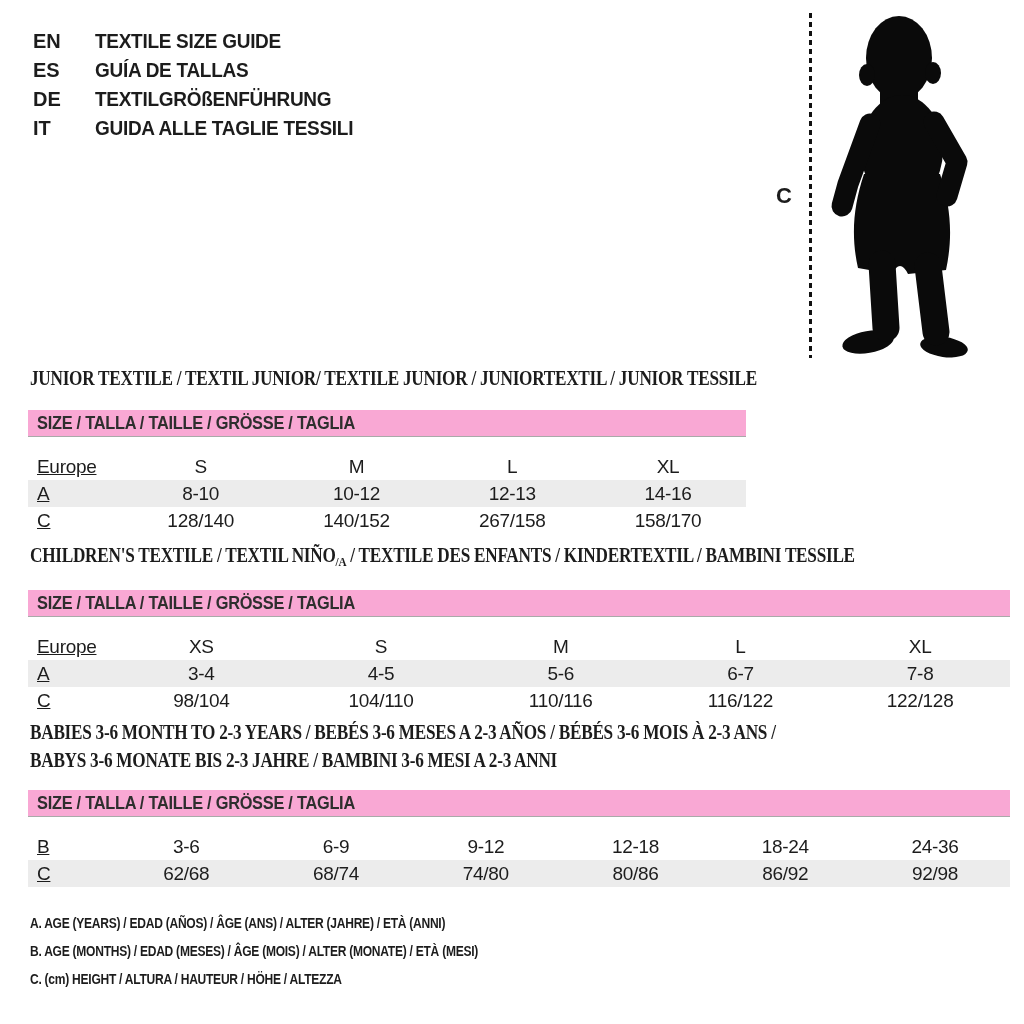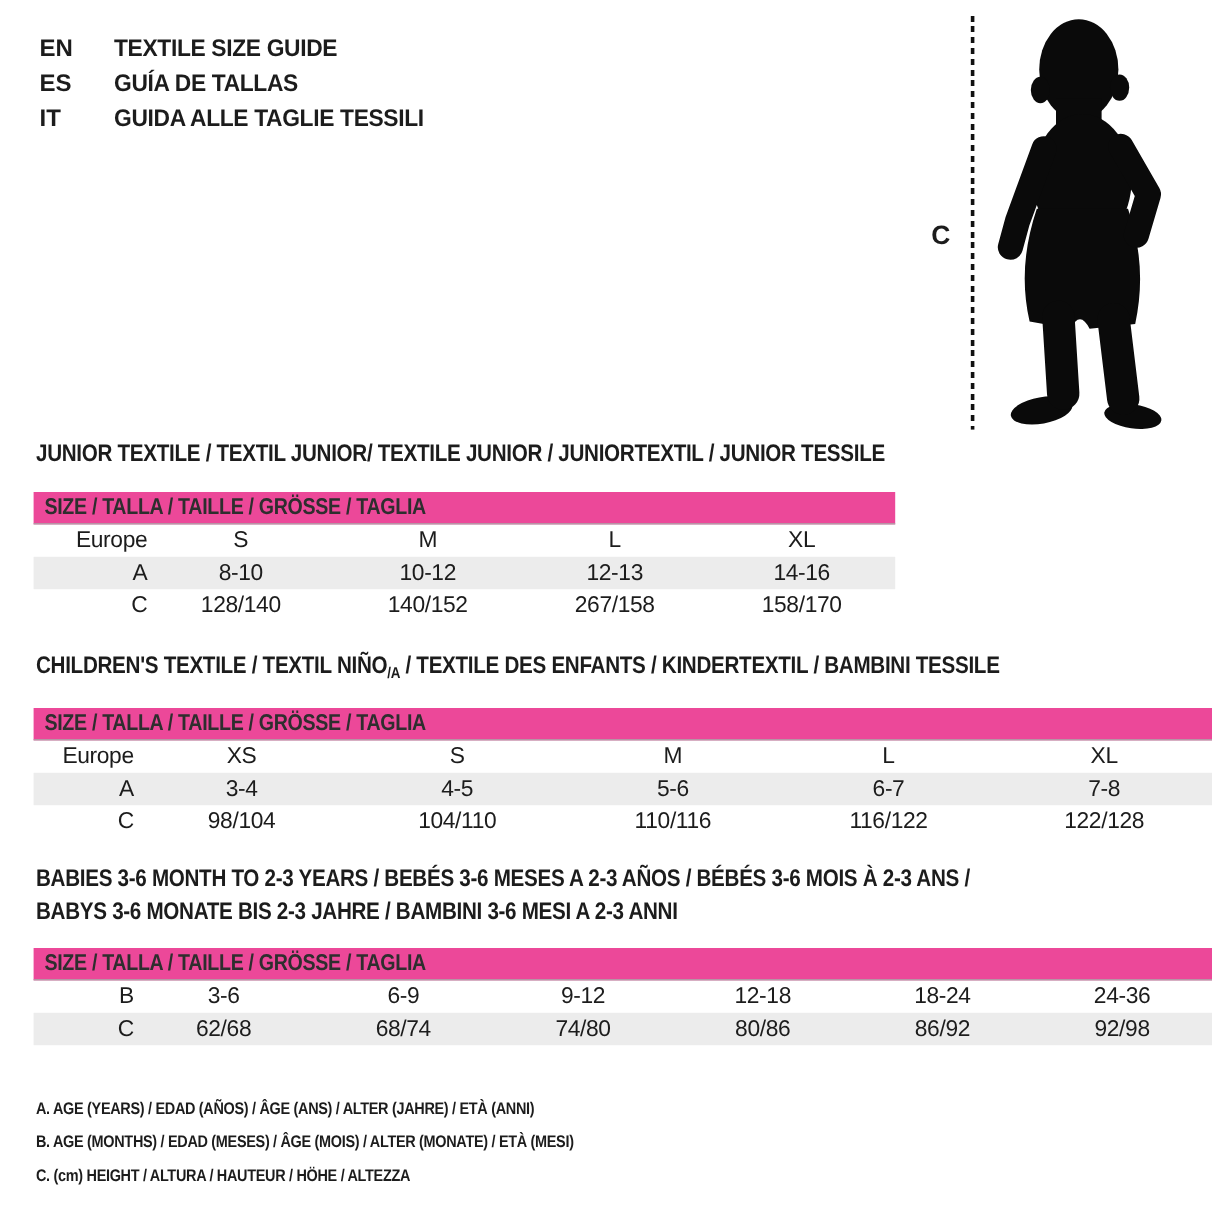--- a/index.html
+++ b/index.html
@@ -19,32 +19,32 @@
   .lang-code{width:62px;flex:0 0 62px;}
   .lang-label{white-space:nowrap;}
 
   
   .dash-line{left:809px;top:13px;width:3px;height:345px;
     background:repeating-linear-gradient(to bottom,#111 0 5px,transparent 5px 9px);}
   .height-marker{left:776px;top:183px;font-weight:700;font-size:22px;}
   .silhouette{left:820px;top:12px;}
 
   
-  .section-title{position:absolute;left:30px;font-weight:700;font-size:20px;white-space:nowrap;}
+  .section-title{position:absolute;left:30px;font-weight:700;font-size:20px;white-space:nowrap;font-family:Liberation Serif, serif;}
   .sub-a{font-size:13px;vertical-align:-4px;}
 
   
   .size-table{position:absolute;left:28px;}
-  .thead{height:27px;background:#ec4899;border-bottom:1px solid #a9a9a9;box-sizing:border-box;
-    display:flex;align-items:center;padding-left:9px;margin-bottom:0;
+  .thead{height:27px;background:#f9a8d4;border-bottom:1px solid #a9a9a9;box-sizing:border-box;
+    display:flex;align-items:center;padding-left:9px;margin-bottom:16px;
     font-weight:700;font-size:19px;color:#2e2e2e;}
   .trow{display:flex;height:27px;align-items:center;font-size:19px;}
   .trow.alt{background:#ececec;}
   .cell{text-align:center;white-space:nowrap;letter-spacing:-0.3px;}
-  .cell.rlabel{text-align:right;padding-left:9px;box-sizing:border-box;}
+  .cell.rlabel{text-align:left;padding-left:9px;box-sizing:border-box;text-decoration:underline;}
   .junior-t{width:718px;}
   .junior-t .cell{width:21.7%;}
   .junior-t .cell.rlabel{width:13.2%;}
   .children-t{width:982px;}
   .children-t .cell{width:18.3%;}
   .children-t .cell.rlabel{width:8.5%;}
   .babies-t{width:982px;}
   .babies-t .cell{width:15.25%;}
   .babies-t .cell.rlabel{width:8.5%;}
 
@@ -56,20 +56,24 @@
 <body>
 
 <div class="abs lang-block">
   <div class="lang-row">
     <span class="lang-code">EN</span>
     <span class="lang-label cond95">TEXTILE SIZE GUIDE</span>
   </div>
   <div class="lang-row">
     <span class="lang-code">ES</span>
     <span class="lang-label cond95">GUÍA DE TALLAS</span>
+  </div>
+  <div class="lang-row">
+    <span class="lang-code">DE</span>
+    <span class="lang-label cond95">TEXTILGRÖßENFÜHRUNG</span>
   </div>
   <div class="lang-row">
     <span class="lang-code">IT</span>
     <span class="lang-label cond95">GUIDA ALLE TAGLIE TESSILI</span>
   </div>
 </div>
 
 <div class="abs dash-line"></div>
 <div class="abs height-marker">C</div>
 <div class="abs silhouette">

